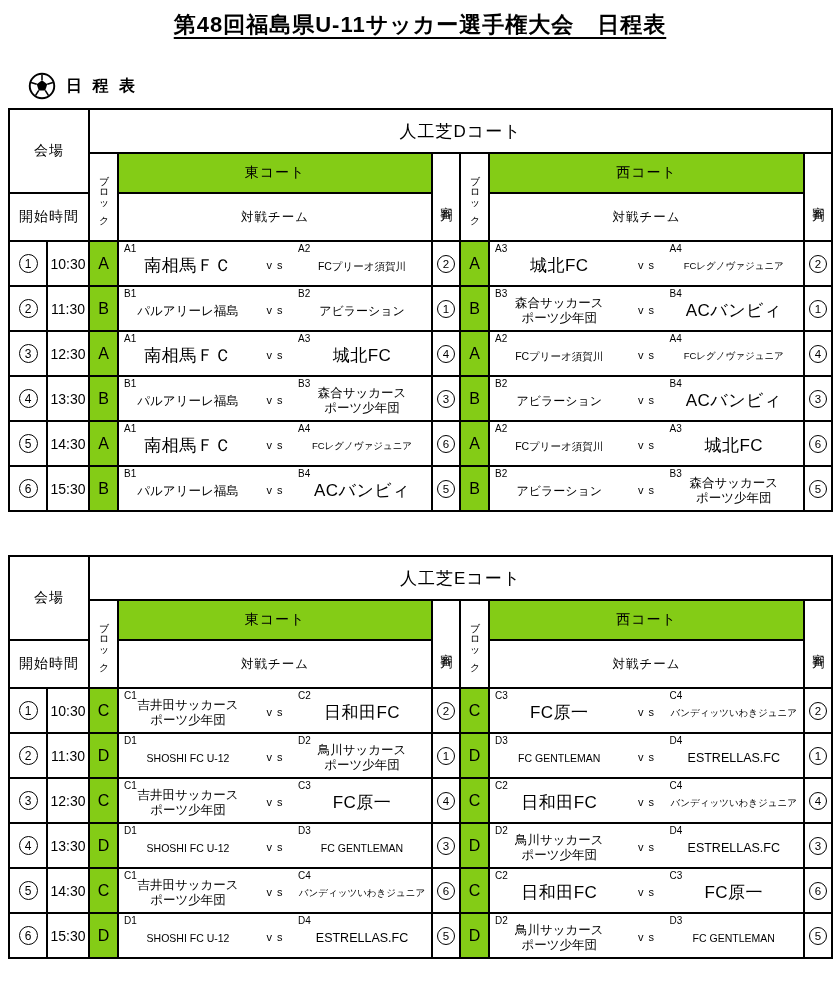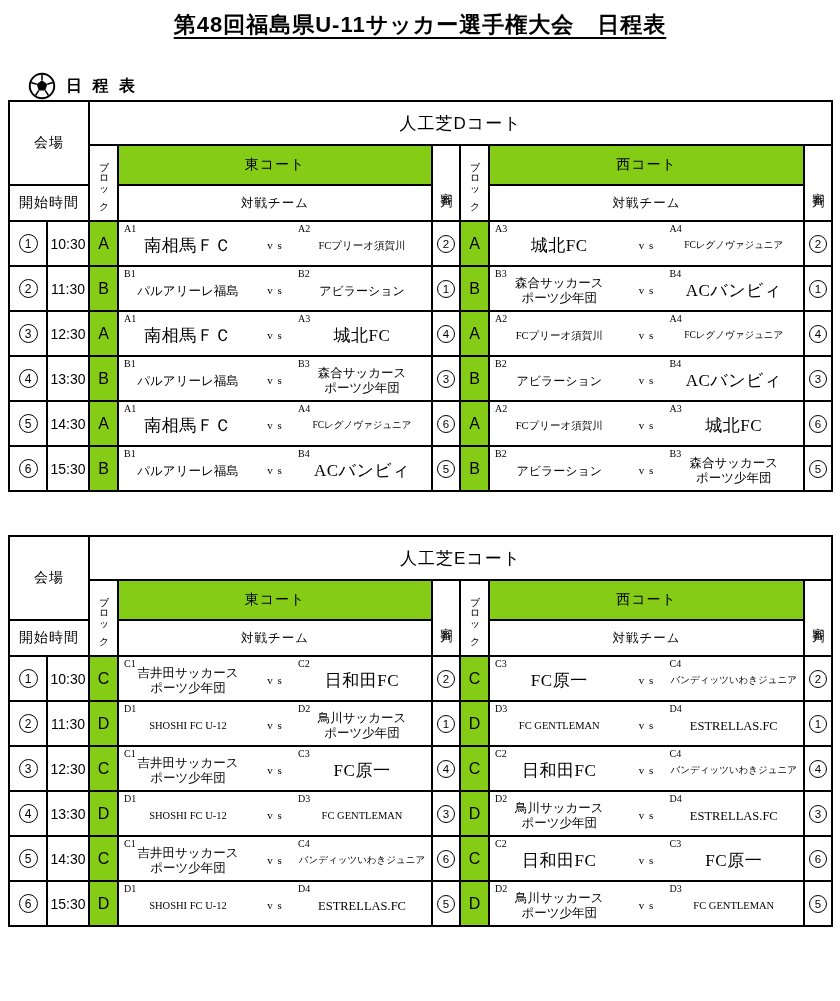--- a/index.html
+++ b/index.html
@@ -12,40 +12,40 @@
 
   .title {
     text-align: center; font-size: 22px; font-weight: bold;
     text-decoration: underline; text-decoration-thickness: 2px; text-underline-offset: 5px;
     letter-spacing: 1px; margin-top: 0;
   }
   .subtitle {
     margin: 44px 0 0 24px; font-size: 17px; font-weight: bold; letter-spacing: 1px;
   }
   .section-label {
-    margin: 32px 0 0 20px; display: flex; align-items: center; gap: 10px;
+    margin: 32px 0 8px 20px; display: flex; align-items: center; gap: 10px;
     font-size: 16px; font-weight: bold;
   }
   .section-label .txt { letter-spacing: 3px; }
   .ball { width: 28px; height: 28px; }
 
   table.sched {
     border-collapse: collapse; table-layout: fixed;
     width: 823px; margin-left: 0;
   }
   table.sched + table.sched { margin-top: 43px; }
   .sched th, .sched td {
     border: 2px solid #000; padding: 0; text-align: center; vertical-align: middle;
     font-weight: normal; overflow: hidden;
   }
   .gray { background: #84cc16; }
 
   .r-title { height: 44px; }
   .r-court { height: 40px; }
-  .r-teams { height: 36px; }
+  .r-teams { height: 48px; }
   .r-data  { height: 43px; }
 
   .c-court-title { font-size: 17px; font-weight: bold; letter-spacing: 1px; }
   .c-venue { font-size: 14px; letter-spacing: 1px; }
   .c-start { font-size: 14px; letter-spacing: 1px; }
   .c-court-name { font-size: 14px; letter-spacing: 1px; }
   .c-teams-h { font-size: 12.5px; letter-spacing: 1px; }
 
   .vtext {
     writing-mode: vertical-rl; text-orientation: upright;
@@ -56,21 +56,21 @@
   .c-no, .c-ref { padding: 0; }
   .circ {
     display: inline-flex; align-items: center; justify-content: center;
     width: 19px; height: 19px; border: 1.4px solid #000; border-radius: 50%;
     font-size: 12px; line-height: 1;
   }
   .c-ref .circ { width: 18px; height: 18px; font-size: 11.5px; }
   .c-time { font-size: 14px; }
   .c-block { font-size: 16px; }
 
-  .match { display: flex; height: 43px; align-items: stretch; font-family: Liberation Serif, serif; }
+  .match { display: flex; height: 43px; align-items: stretch; }
   .side { flex: 1 1 0; position: relative; display: flex; align-items: center; justify-content: center; padding: 7px 2px 2px 2px; }
   .code { position: absolute; top: 1px; left: 5px; font-size: 10px; line-height: 1.1; }
   .vs { width: 36px; flex: 0 0 36px; display: flex; align-items: center; justify-content: center; font-size: 11px; padding-top: 3px; letter-spacing: 1px; text-align: right; }
   .tname { white-space: pre-line; line-height: 1.2; }
   .sz-lg { font-size: 17px; letter-spacing: 0.5px; }
   .sz-ml { font-size: 12px; text-align: center; }
   .sz-md { font-size: 12.5px; }
   .sz-sm { font-size: 10.5px; }
   .sz-xs { font-size: 9.5px; }
 </style>

